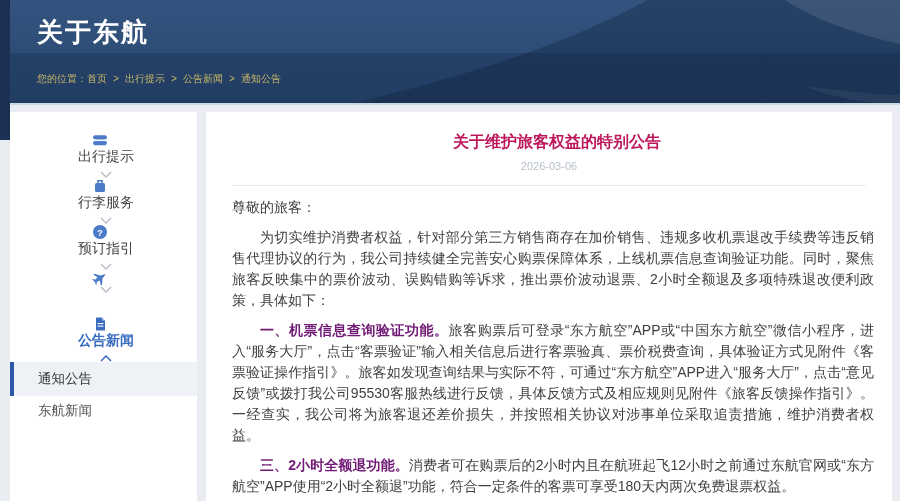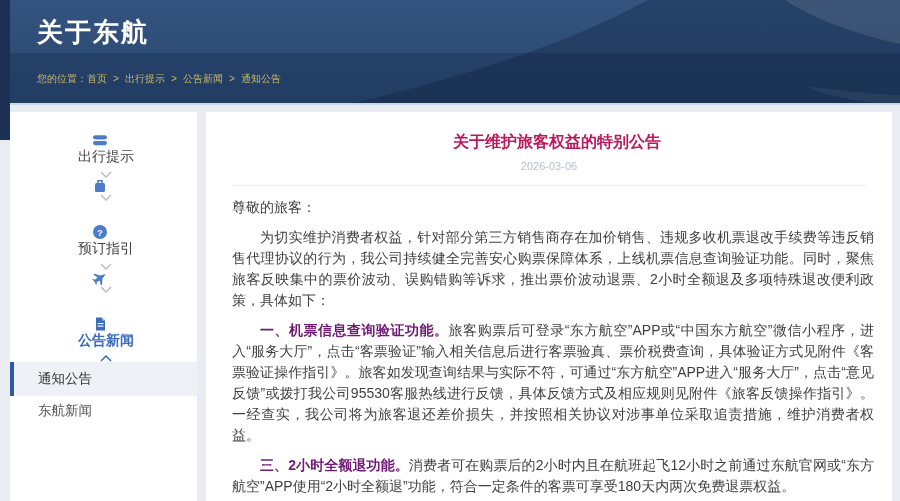--- a/index.html
+++ b/index.html
@@ -122,20 +122,21 @@
     </span>
   </div>
 
   <div class="side-item">
     <span class="ic">
       <svg width="16" height="16" viewBox="0 0 16 16">
           <path d="M6,5 L6,2.8 L10,2.8 L10,5" fill="none" stroke="#4c7cc7" stroke-width="1.6"></path>
           <rect x="3" y="5" width="10" height="9" rx="1.6" fill="#4c7cc7"></rect>
         </svg>
     </span>
+    <span class="lbl">行李服务</span>
     <span class="chev">
       <svg width="12" height="7" viewBox="0 0 12 7">
           <polyline points="1,1 6,6 11,1" fill="none" stroke="#b9bfc9" stroke-width="1.5"></polyline>
         </svg>
     </span>
   </div>
 
   <div class="side-item">
     <span class="ic">
       <svg width="16" height="16" viewBox="0 0 16 16">

